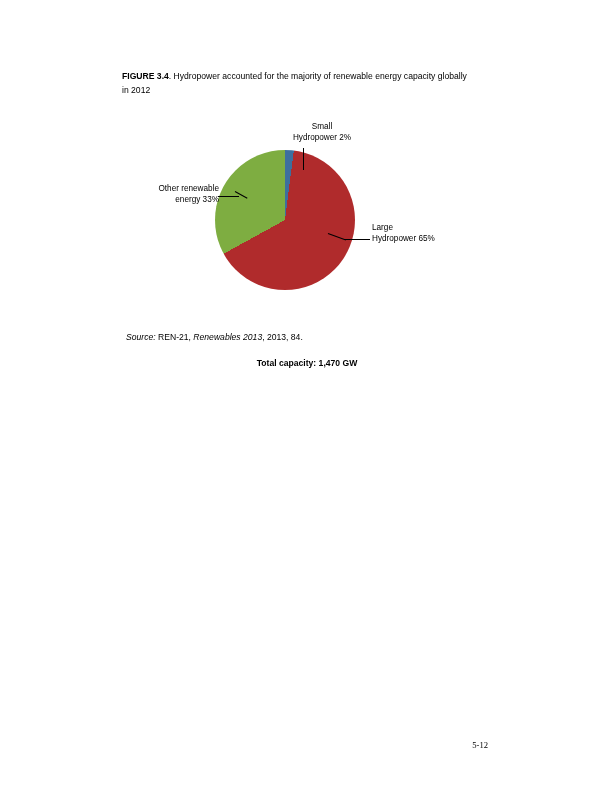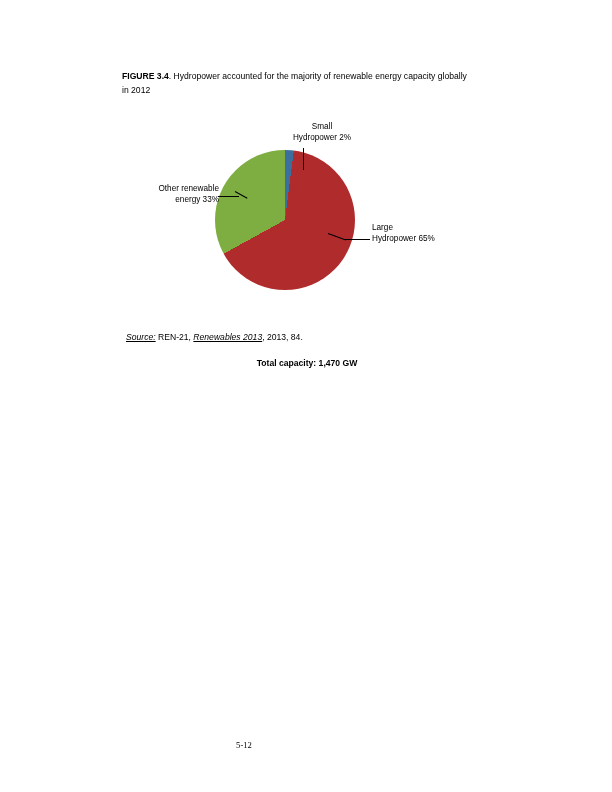--- a/index.html
+++ b/index.html
@@ -127,28 +127,27 @@
     font-weight: bold;
   }
   .source-note {
     position: absolute;
     left: 4px;
     top: 262px;
     font-size: 8.6px;
   }
   .source-note .src-italic {
     font-style: italic;
-    text-decoration: underline;
   }
   .page-number {
     position: absolute;
     left: 0;
     top: 740px;
     width: 488px;
-    text-align: center;
+    text-align: right;
     font-size: 8.6px;
     font-family: "Liberation Serif", serif;
   }
 </style>
 </head>
 <body>
 
 <div class="page">
 
   <div class="content-block">

